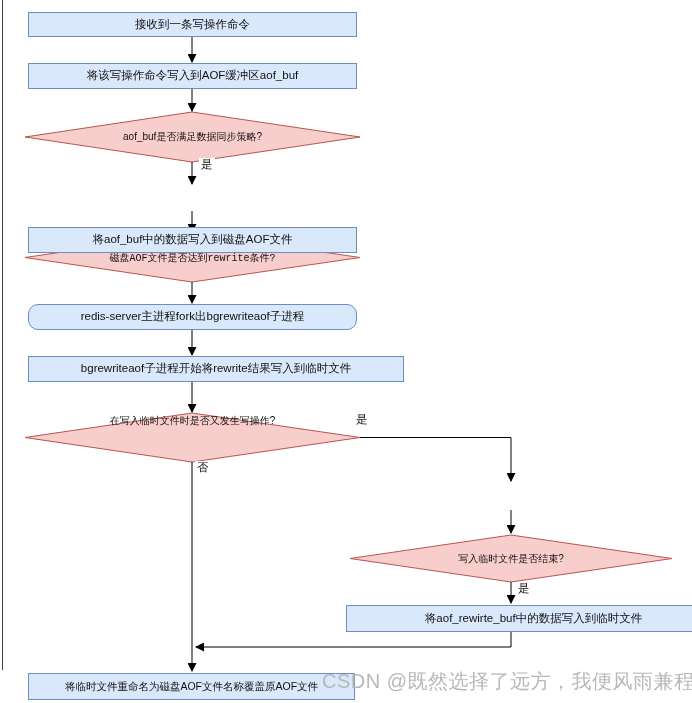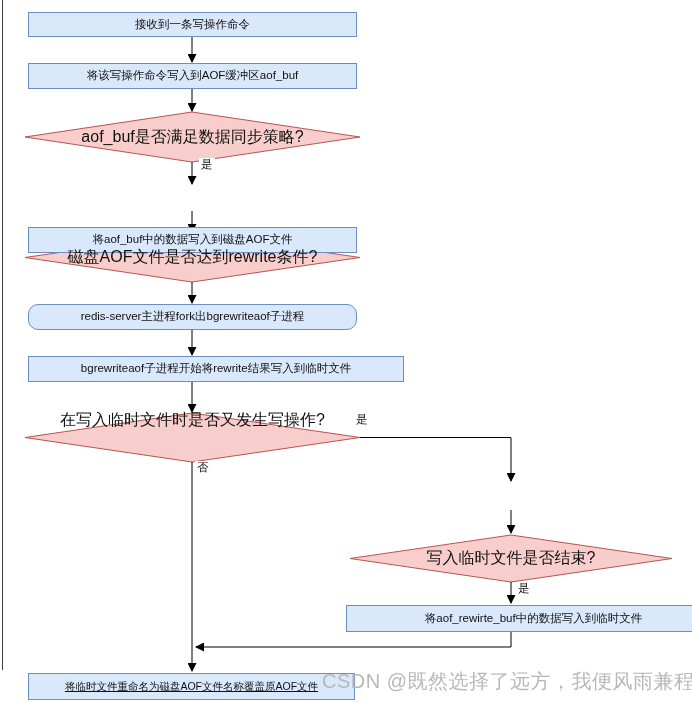--- a/index.html
+++ b/index.html
@@ -44,21 +44,21 @@
     color: #111111;
     z-index: 3;
   }
   .node.small { font-size: 10.5px; }
   .dlabel {
     position: absolute;
     display: flex;
     align-items: center;
     justify-content: center;
     text-align: center;
-    font-size: 16px;
+    font-size: 10px;
     color: #111111;
     z-index: 3;
     pointer-events: none;
   }
   .elabel {
     position: absolute;
     font-size: 11.5px;
     line-height: 1.15;
     color: #111111;
     background: #ffffff;
@@ -112,24 +112,24 @@
   </svg>
 
   <div class="node" style="left:28px; top:12px; width:329px; height:25px;">接收到一条写操作命令</div>
   <div class="node" style="left:28px; top:63px; width:329px; height:26px;">将该写操作命令写入到AOF缓冲区aof_buf</div>
   <div class="node" style="left:28px; top:185px; width:329px; height:26px;margin-top:42px;">将aof_buf中的数据写入到磁盘AOF文件</div>
   <div class="node" style="left:28px; top:304px; width:329px; height:26px;border-radius:10px;">redis-server主进程fork出bgrewriteaof子进程</div>
   <div class="node" style="left:28px; top:356px; width:376px; height:26px;">bgrewriteaof子进程开始将rewrite结果写入到临时文件</div>
 
   <div class="node" style="left:346px; top:605px; width:375px; height:27px;">将aof_rewirte_buf中的数据写入到临时文件</div>
 
-  <div class="node small" style="left:28px; top:673px; width:327px; height:27px;text-decoration:underline;">将临时文件重命名为磁盘AOF文件名称覆盖原AOF文件</div>
+  <div class="node small" style="left:28px; top:673px; width:327px; height:27px;">将临时文件重命名为磁盘AOF文件名称覆盖原AOF文件</div>
 
   <div class="dlabel" style="left:25px; top:112px; width:335px; height:50px;">aof_buf是否满足数据同步策略?</div>
-  <div class="dlabel" style="left:25px; top:233px; width:335px; height:49px;">磁盘AOF文件是否达到rewrite条件?</div>
+  <div class="dlabel" style="left:25px; top:233px; width:335px; height:49px;font-family:Liberation Mono, monospace;">磁盘AOF文件是否达到rewrite条件?</div>
   <div class="dlabel" style="left:25px; top:396px; width:335px; height:49px;">在写入临时文件时是否又发生写操作?</div>
   <div class="dlabel" style="left:350px; top:535px; width:322px; height:47px;">写入临时文件是否结束?</div>
 
   <div class="elabel" style="left:199px; top:158px;">是</div>
   <div class="elabel" style="left:354px; top:413px;">是</div>
   <div class="elabel" style="left:195px; top:461px;">否</div>
   <div class="elabel" style="left:516px; top:582px;">是</div>
 
   <div class="watermark">CSDN @既然选择了远方，我便风雨兼程</div>
 

